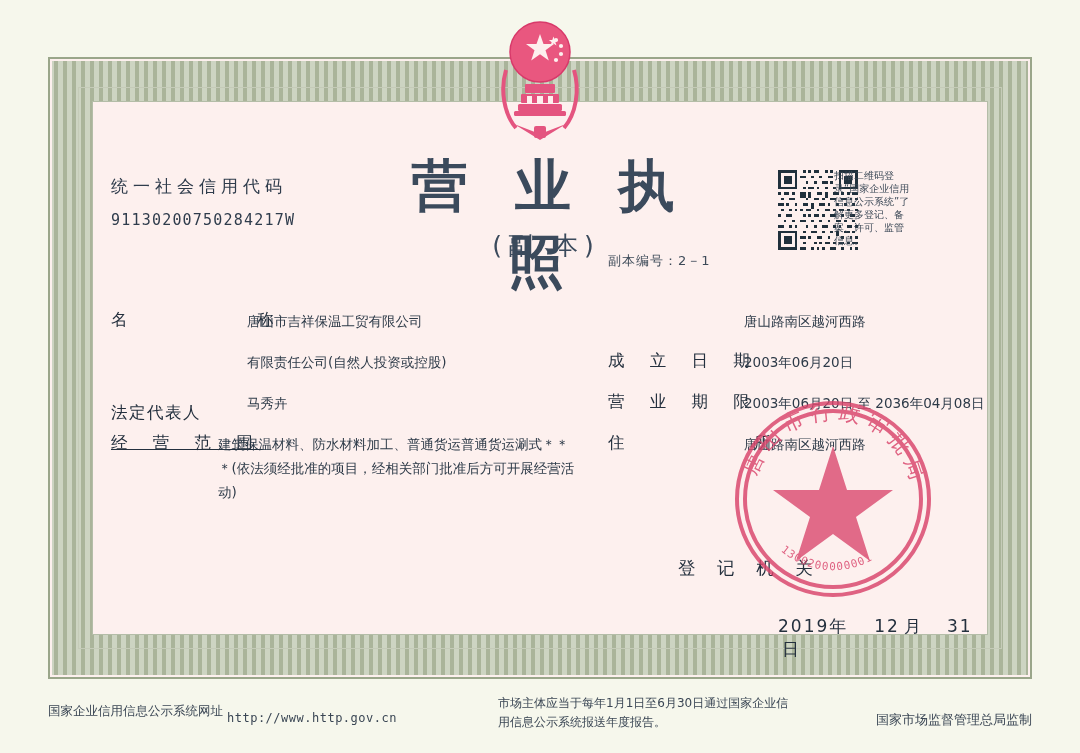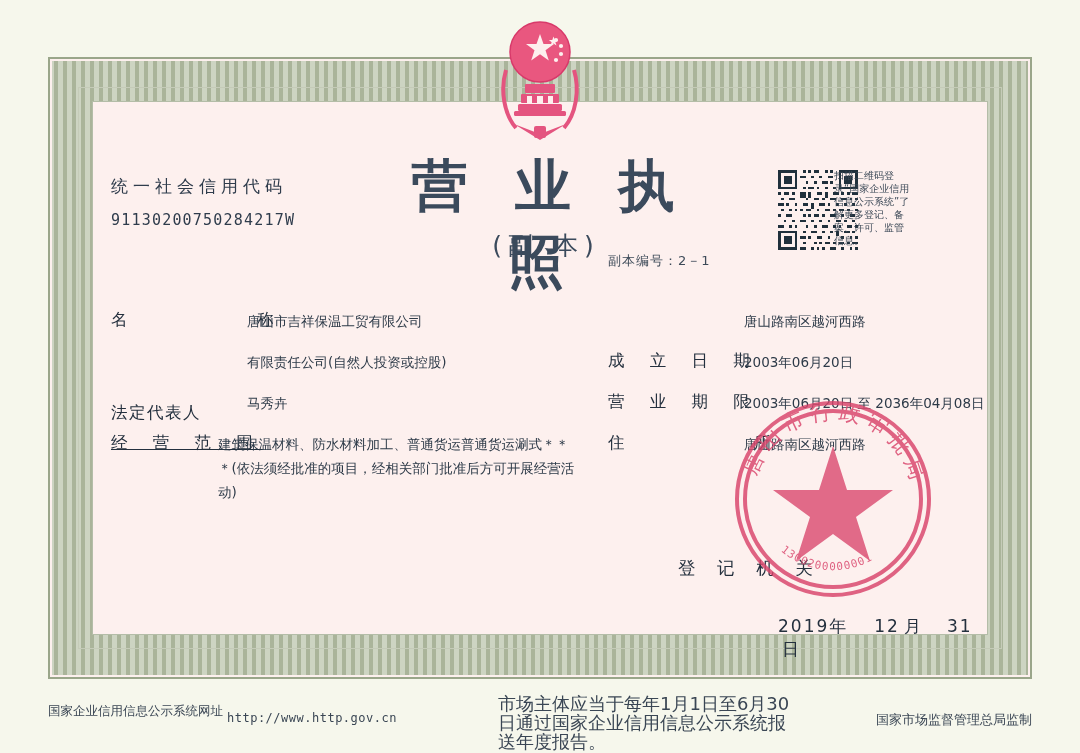--- a/index.html
+++ b/index.html
@@ -231,21 +231,21 @@
     letter-spacing: .5px;
     position: relative;
     top: 7px;
     left: 4px;
   }
   .footer-center {
     position: absolute;
     left: 450px;
     top: 4px;
     width: 300px;
-    font-size: 18px;
+    font-size: 12px;
     line-height: 19px;
     color: #3a4654;
     text-align: left;
     font-family: "DejaVu Sans", sans-serif;
   }
   .footer-right {
     position: absolute;
     right: 0;
     top: 21px;
     font-size: 13px;

